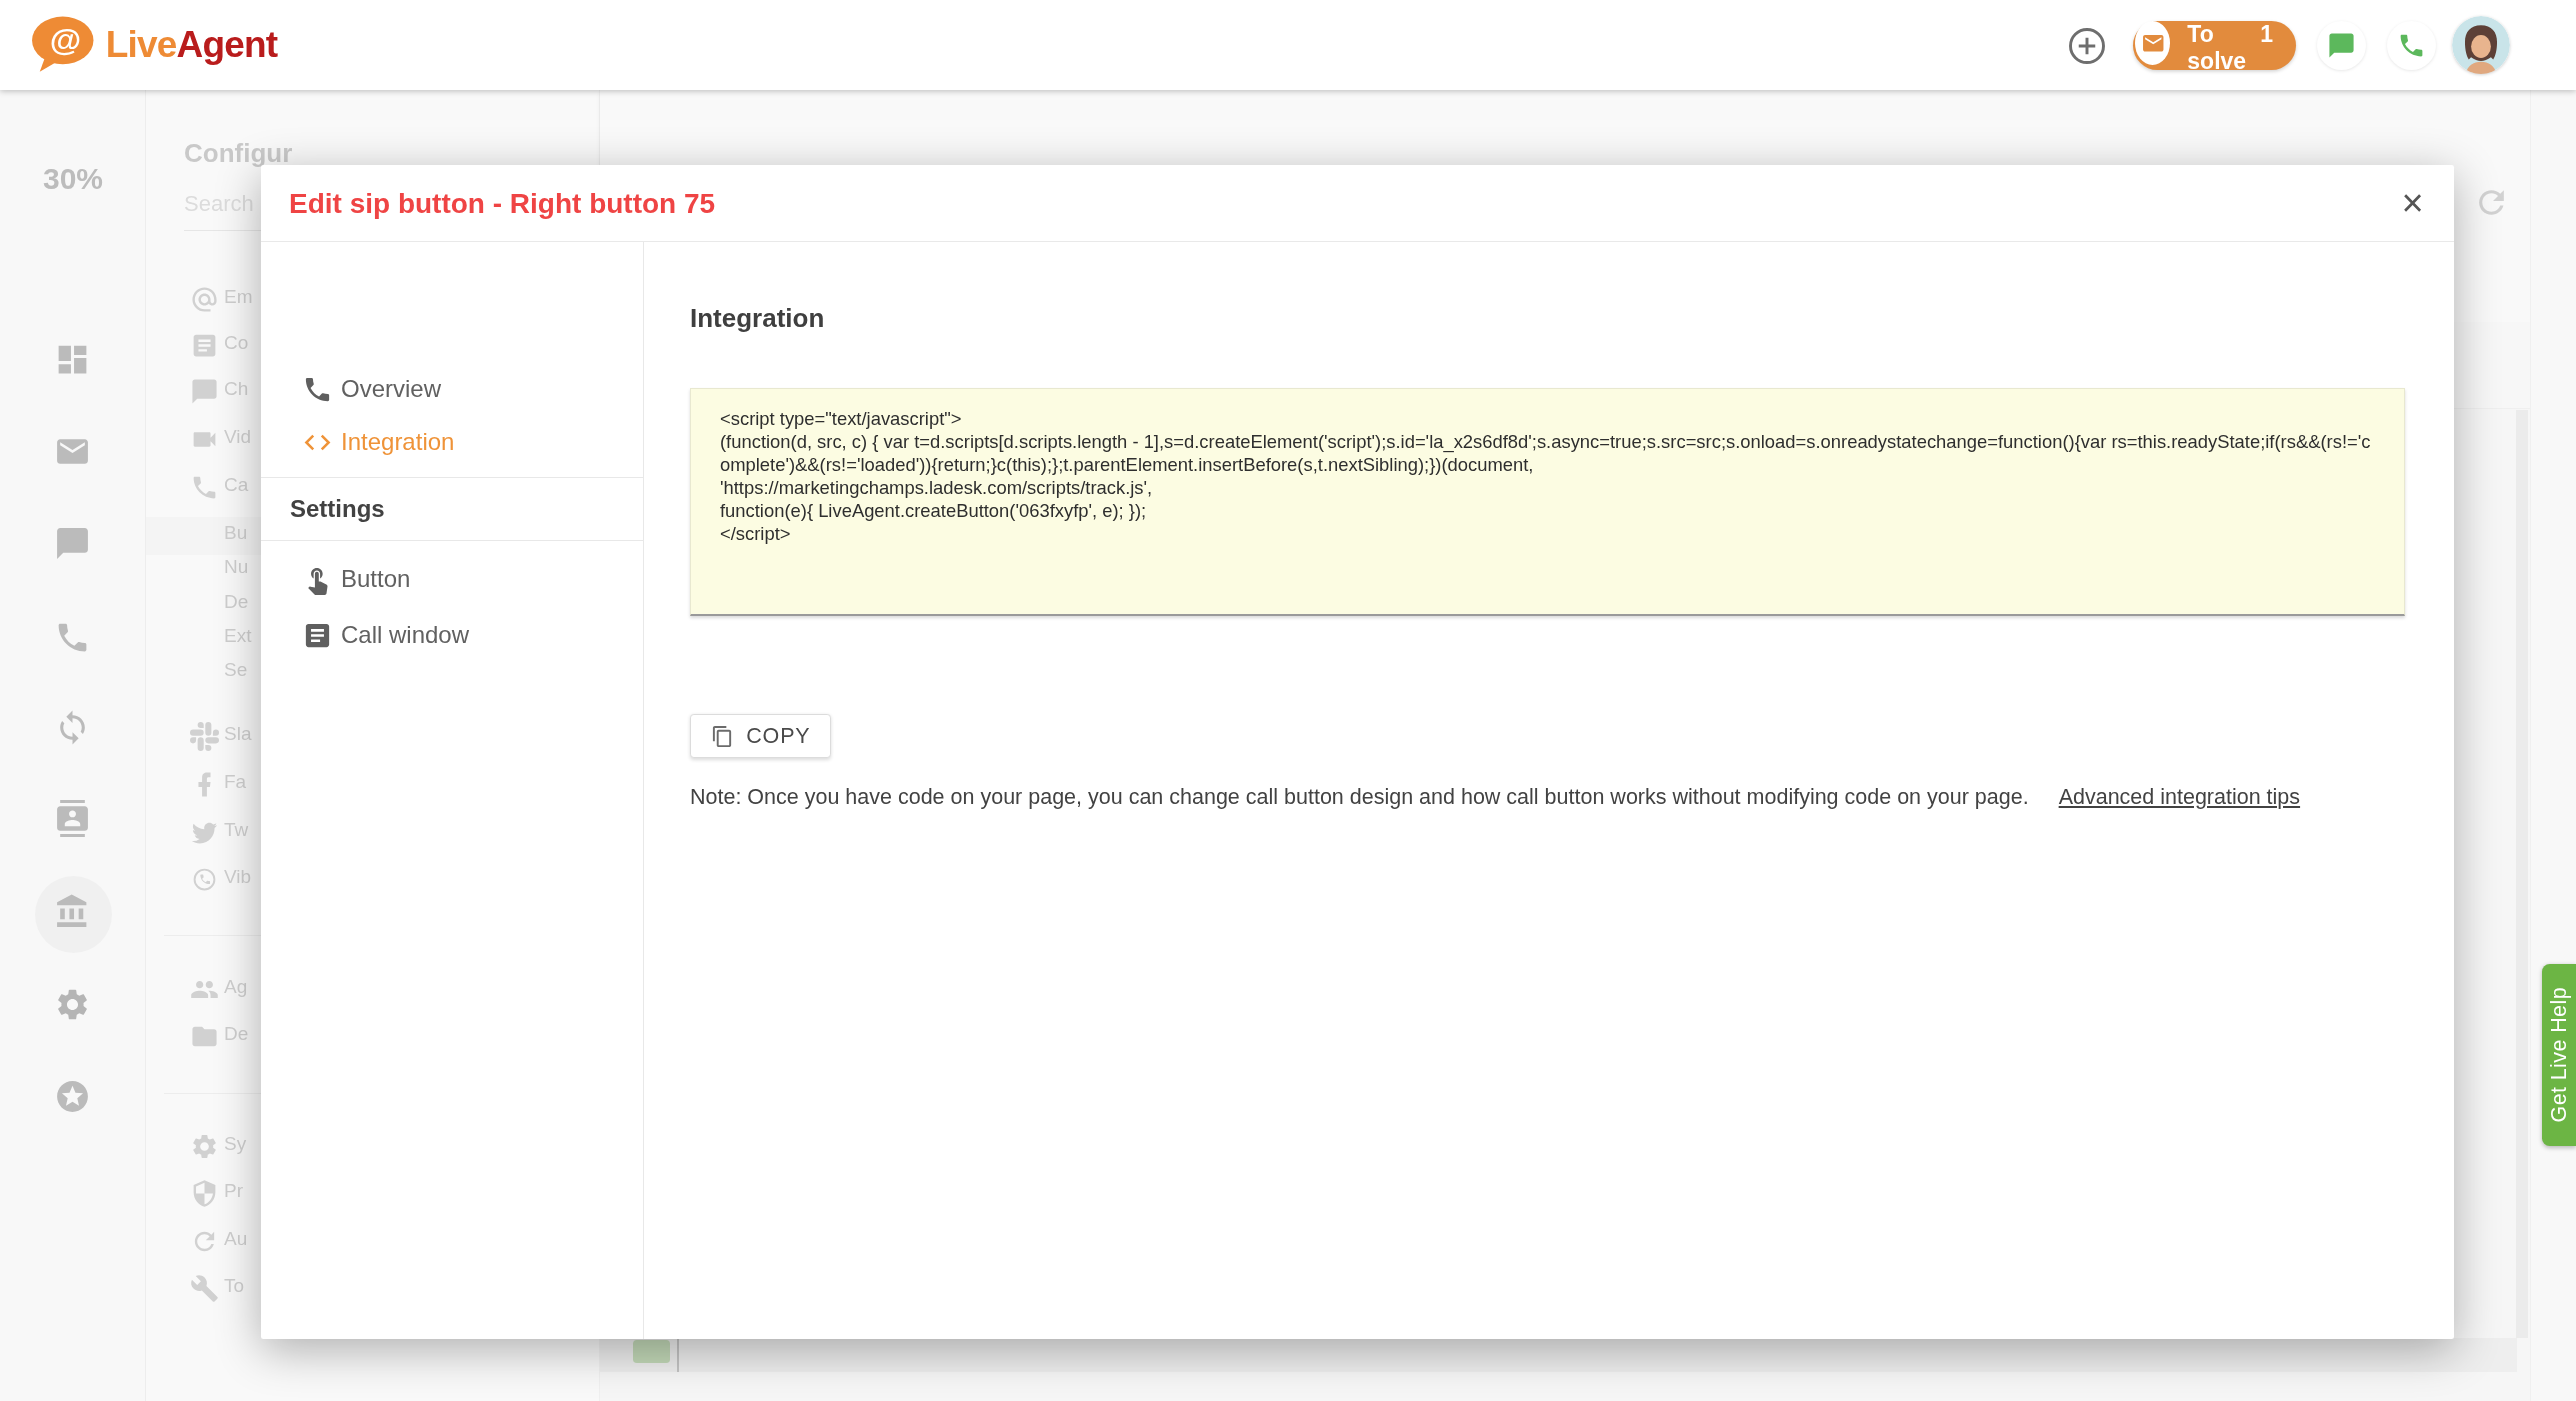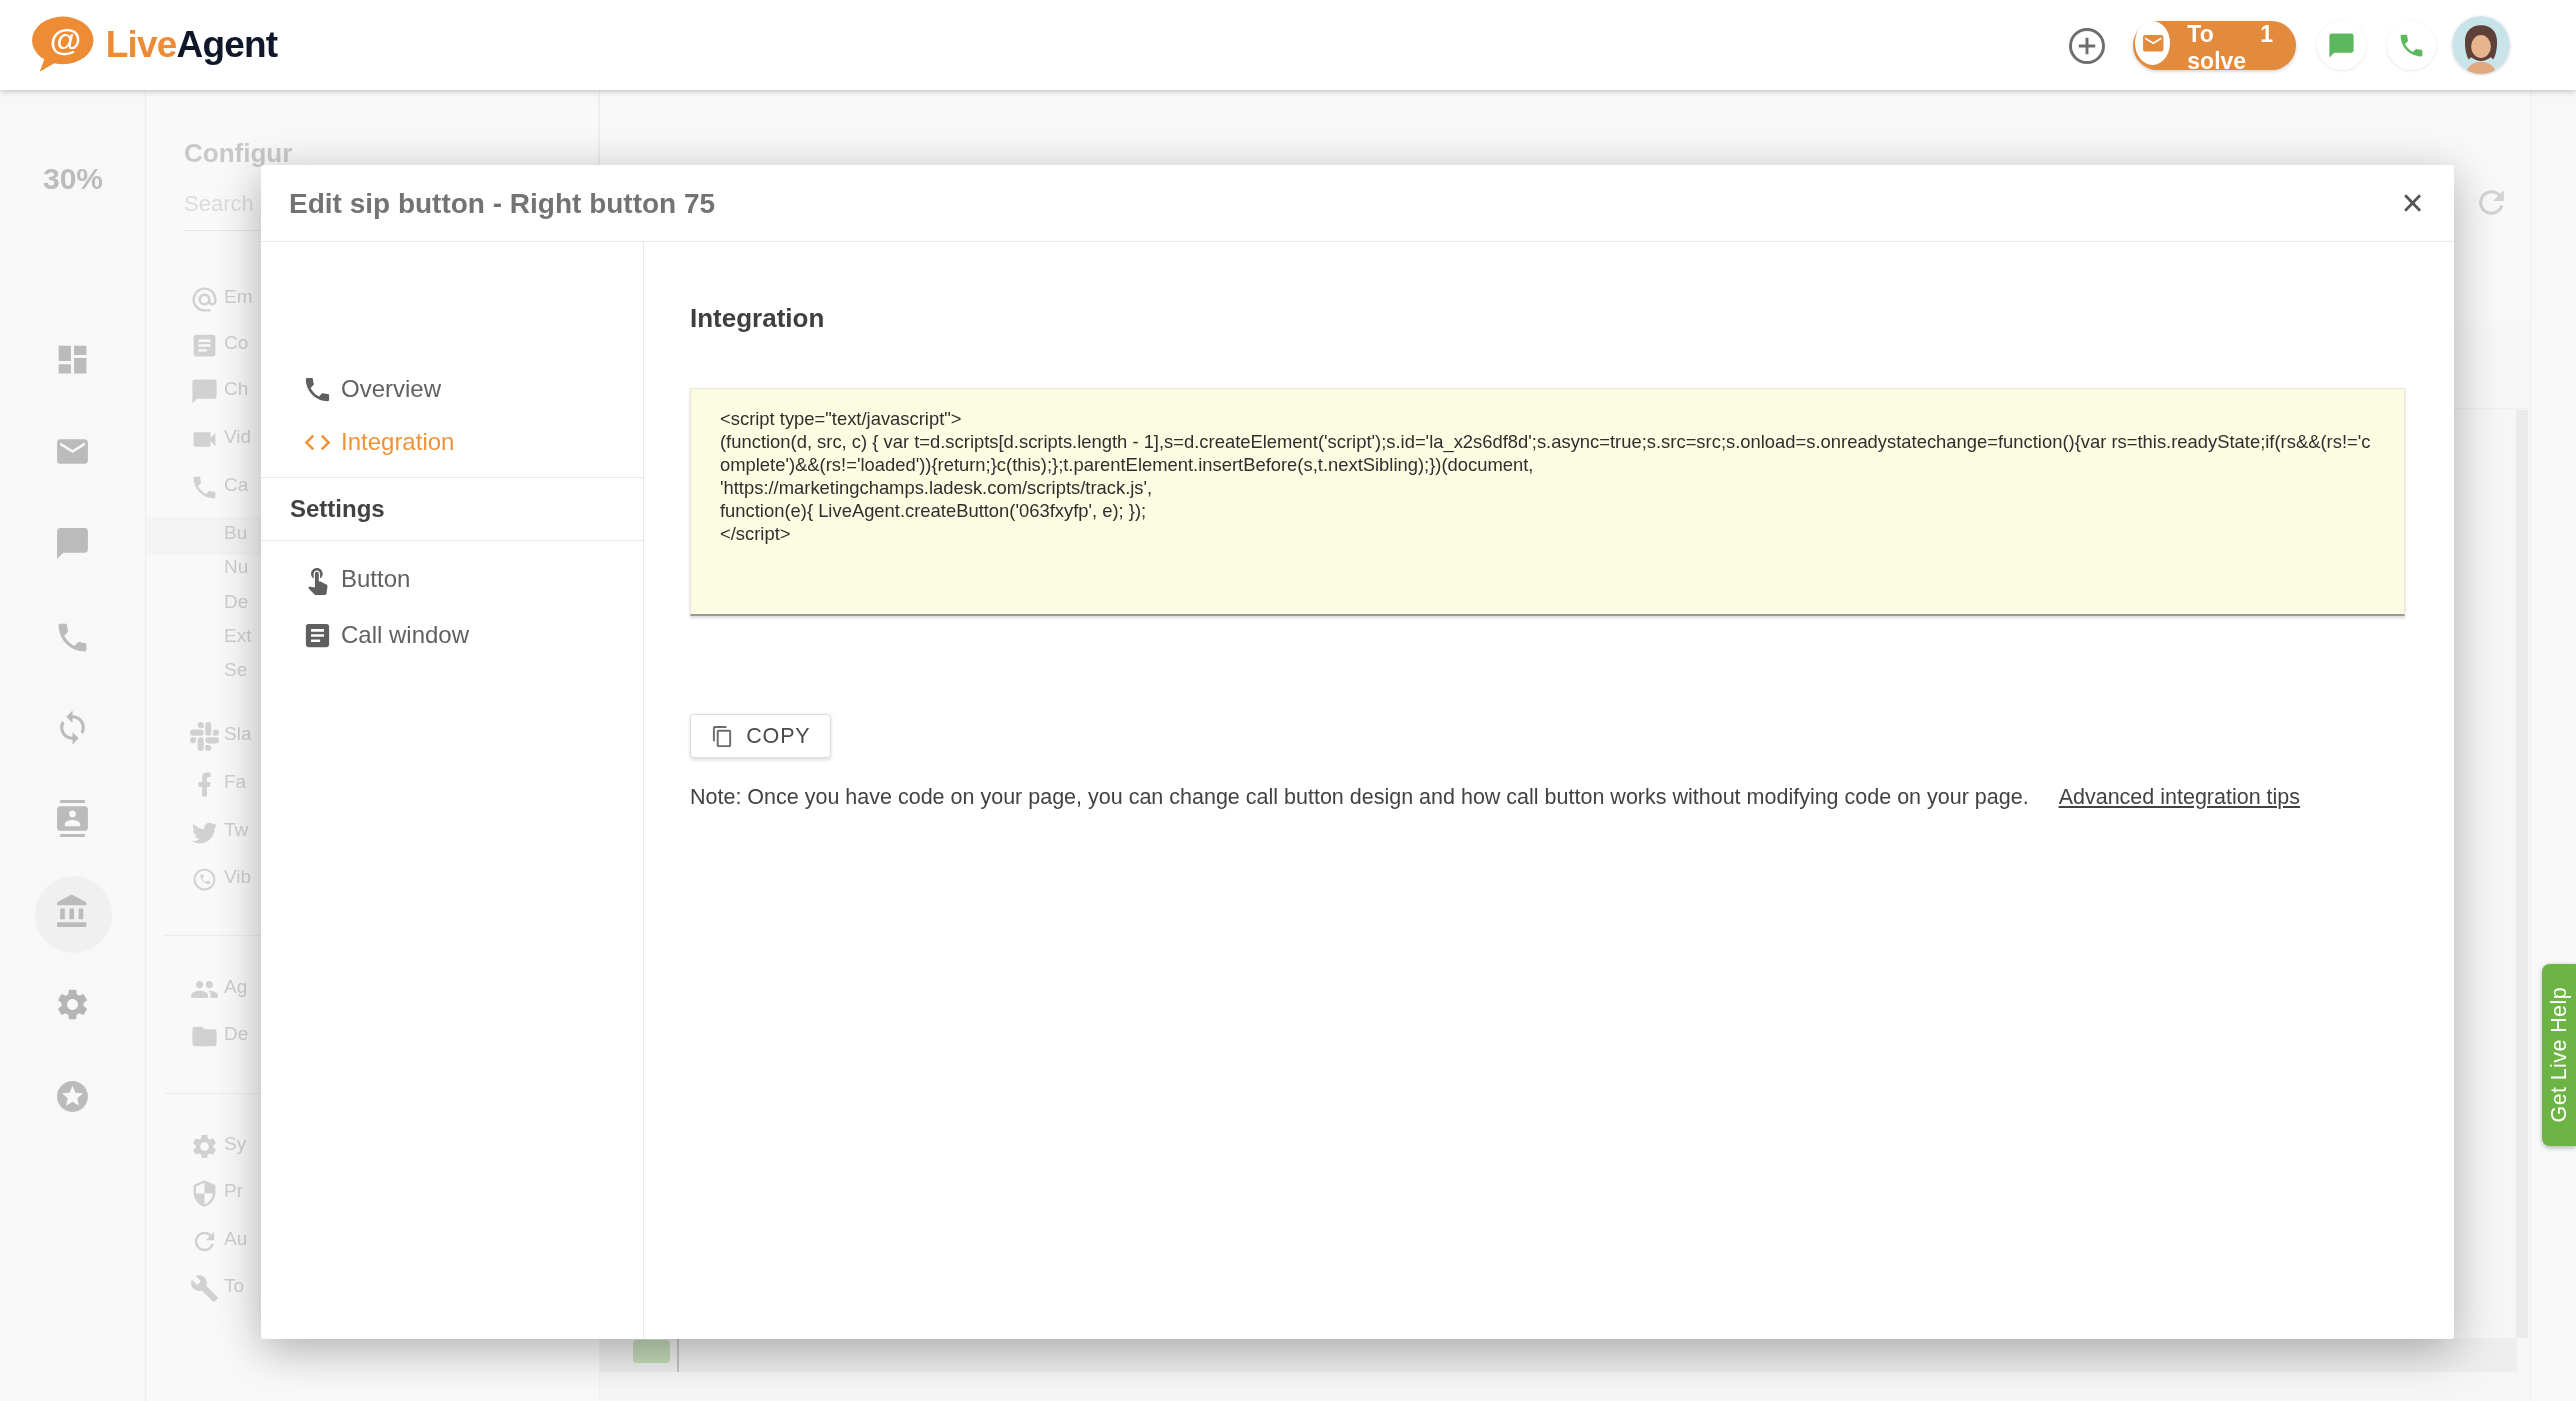--- a/index.html
+++ b/index.html
@@ -6,21 +6,21 @@
   html,body { width:2576px; height:1401px; overflow:hidden; }
   body { font-family:"Liberation Sans", sans-serif; background:#efefef; position:relative; }
 
   
   .header { position:absolute; top:0; left:0; width:2576px; height:90px; background:#ffffff;
             box-shadow:0 2.3px 6.1px rgba(0,0,0,.25); z-index:30; }
   .logo { position:absolute; left:29px; top:15.3px; height:60px; display:flex; align-items:center; }
   .logo svg { width:66px; height:60px; }
   .logo-text { font-size:37px; font-weight:bold; letter-spacing:-0.8px; margin-left:10.7px; }
   .logo-live { color:#ee8b35; }
-  .logo-agent { color:#0f172a; }
+  .logo-agent { color:#b91c1c; }
   .hbtn { position:absolute; top:21px; width:49px; height:49px; border-radius:50%; background:#fff;
           display:flex; align-items:center; justify-content:center; box-shadow:0 0.8px 3.1px rgba(0,0,0,.10); }
   .plus-btn { left:2062px; box-shadow:none; }
   .plus-btn svg { width:44px; height:44px; color:#6e6e6e; }
   .pill { position:absolute; left:2133px; top:21px; width:163px; height:49px; background:#e28b3d;
           border-radius:24.5px; display:flex; box-shadow:0 1.5px 3.8px rgba(0,0,0,.18); }
   .pill-circle { width:44px; height:44px; background:#fff; border-radius:50%; margin-left:2.3px;
                  display:flex; align-items:center; justify-content:center; }
   .pill-circle svg { width:24.5px; height:24.5px; color:#e28b3d; }
   .pill-label { color:#fff; font-size:23px; font-weight:bold; margin-left:17px; }
@@ -67,21 +67,21 @@
   
   .live-help { position:absolute; right:0; top:964px; width:34px; height:182px; background:#6cb544;
                border-radius:7.7px 0 0 7.7px; z-index:6; display:flex; align-items:center; justify-content:center;
                box-shadow:0 1.5px 4.6px rgba(0,0,0,.25); }
   .live-help span { writing-mode:vertical-rl; transform:rotate(180deg); color:#fff; font-size:21.5px; font-weight:500; letter-spacing:0.4px; white-space:nowrap; }
 
   
   .modal { position:absolute; left:261px; top:165px; width:2193px; height:1174px; background:#fff;
            border-radius:2.3px; box-shadow:0 10.7px 46px rgba(0,0,0,.30); z-index:10; }
   .modal-titlebar { position:absolute; left:0; top:0; width:2193px; height:77px; border-bottom:0.8px solid #e9e9e9; }
-  .modal-title { position:absolute; left:28px; top:0; height:77px; line-height:77px; font-size:28px; font-weight:bold; color:#737373; }
+  .modal-title { position:absolute; left:28px; top:0; height:77px; line-height:77px; font-size:28px; font-weight:bold; color:#ef4444; }
   .modal-close { position:absolute; right:20px; top:17px; width:43px; height:43px; font-size:38px; color:#555;
                  display:flex; align-items:center; justify-content:center; cursor:pointer; }
   .modal-nav { position:absolute; left:0; top:77px; width:383px; height:1097px; border-right:0.8px solid #e8e8e8;padding-left:8px; }
   .nav-item { position:absolute; left:0; width:383px; height:43px; cursor:pointer; }
   .nav-item .ic { position:absolute; left:41px; top:6.1px; width:31px; height:31px; color:#5f5f5f; }
   .nav-item .ic svg { width:31px; height:31px; }
   .nav-item .lbl { position:absolute; left:80px; top:7px; font-size:24px; color:#616161; }
   .nav-item.active .ic { color:#ef9338; }
   .nav-item.active .lbl { color:#ef9338; }
   .nav-head { position:absolute; left:29px; font-size:24px; font-weight:bold; color:#424242; }

